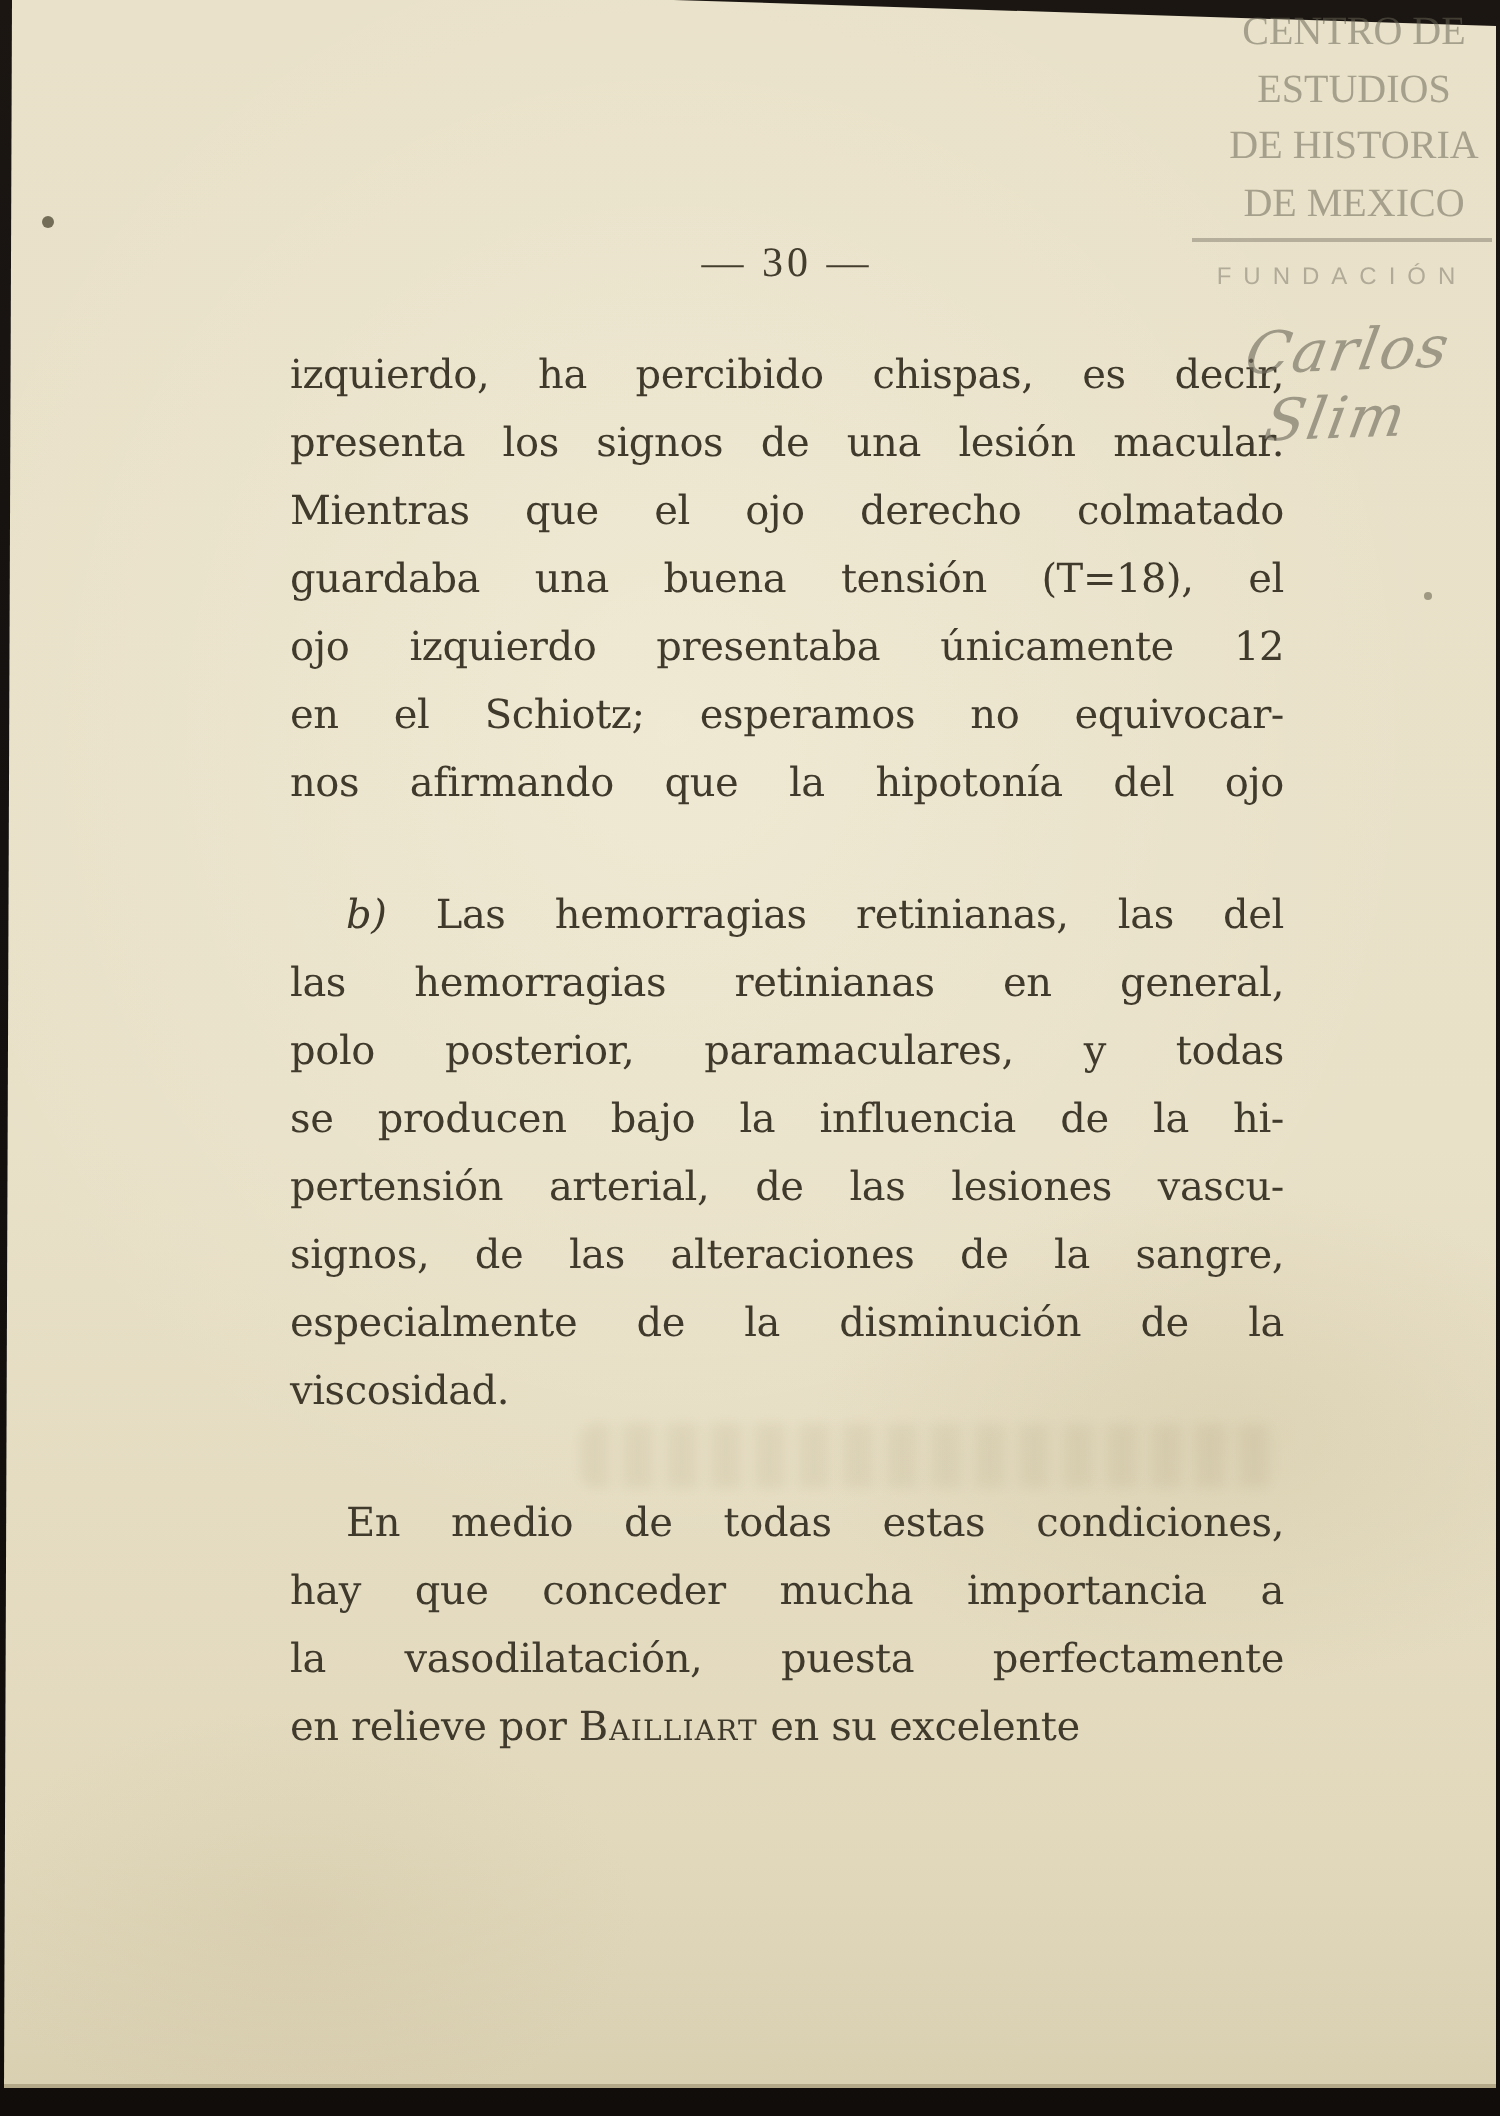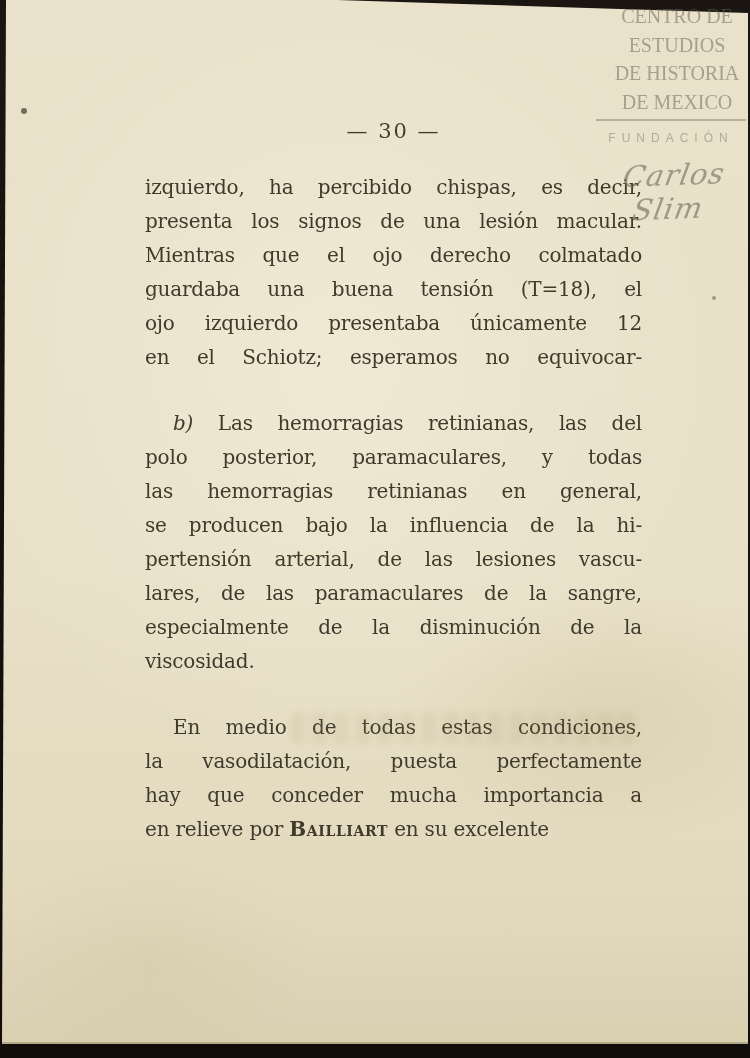--- a/index.html
+++ b/index.html
@@ -31,34 +31,35 @@
     position:absolute; left:290px; top:712px; width:350px; height:32px;
     background:repeating-linear-gradient(90deg, rgba(164,150,110,0.30) 0 14px, rgba(164,150,110,0.05) 14px 22px);
     filter:blur(3px); opacity:.45; border-radius:8px;
   }
 
   
   .folio {
     position:absolute; left:145px; top:119px; width:497px;
     text-align:center; font-size:21px; letter-spacing:2px;
     color:#433d2e;
+    font-family:Liberation Serif, serif;
   }
   .textblock {
     position:absolute; left:145px; top:170px; width:497px;
     font-size:20px; line-height:34px; letter-spacing:-0.2px;
     color:#403a2c;
   }
   .line {
     height:34px; white-space:nowrap;
     text-align:justify; text-align-last:justify;
   }
   .line.last { text-align:left; text-align-last:left; }
   .line.indent { text-indent:28px;margin-top:32px; }
   .italic { font-style:italic; }
-  .smallcaps { font-variant:small-caps; letter-spacing:0.6px;font-weight:bold; }
+  .smallcaps { font-variant:small-caps; letter-spacing:0.6px; }
 
   
   .watermark {
     position:absolute; top:2px; right:2px; width:154px;
     text-align:center; z-index:5; pointer-events:none;
   }
   .wm-line {
     font-family:Liberation Serif, serif;
     font-size:20px; line-height:28.5px;
     color:rgba(104,99,85,0.52);
@@ -88,31 +89,32 @@
 
   <div class="paper">
     <div class="folio">— 30 —</div>
     <div class="textblock" id="textblock">
         <div class="line"><span>izquierdo, ha percibido chispas, es decir,</span></div>
         <div class="line"><span>presenta los signos de una lesión macular.</span></div>
         <div class="line"><span>Mientras que el ojo derecho colmatado</span></div>
         <div class="line"><span>guardaba una buena tensión (T=18), el</span></div>
         <div class="line"><span>ojo izquierdo presentaba únicamente 12</span></div>
         <div class="line"><span>en el Schiotz; esperamos no equivocar-</span></div>
+        <div class="line"><span>nos afirmando que la hipotonía del ojo</span></div>
         <div class="line indent"><span class="italic">b)</span><span> Las hemorragias retinianas, las del</span></div>
+        <div class="line"><span>las hemorragias retinianas en general,</span></div>
         <div class="line"><span>polo posterior, paramaculares, y todas</span></div>
-        <div class="line"><span>las hemorragias retinianas en general,</span></div>
         <div class="line"><span>se producen bajo la influencia de la hi-</span></div>
         <div class="line"><span>pertensión arterial, de las lesiones vascu-</span></div>
-        <div class="line"><span>lares, de las paramaculares de la sangre,</span></div>
+        <div class="line"><span>signos, de las alteraciones de la sangre,</span></div>
         <div class="line"><span>especialmente de la disminución de la</span></div>
         <div class="line last"><span>viscosidad.</span></div>
         <div class="line indent"><span>En medio de todas estas condiciones,</span></div>
+        <div class="line"><span>hay que conceder mucha importancia a</span></div>
         <div class="line"><span>la vasodilatación, puesta perfectamente</span></div>
-        <div class="line"><span>hay que conceder mucha importancia a</span></div>
         <div class="line last"><span>en relieve por </span><span class="smallcaps">Bailliart</span><span> en su excelente</span></div>
       </div>
     <div class="speck speck-1"></div>
     <div class="speck speck-2"></div>
     <div class="showthrough"></div>
   </div>
 
   <div class="watermark">
     <div class="wm-line">CENTRO DE</div>
     <div class="wm-line">ESTUDIOS</div>

